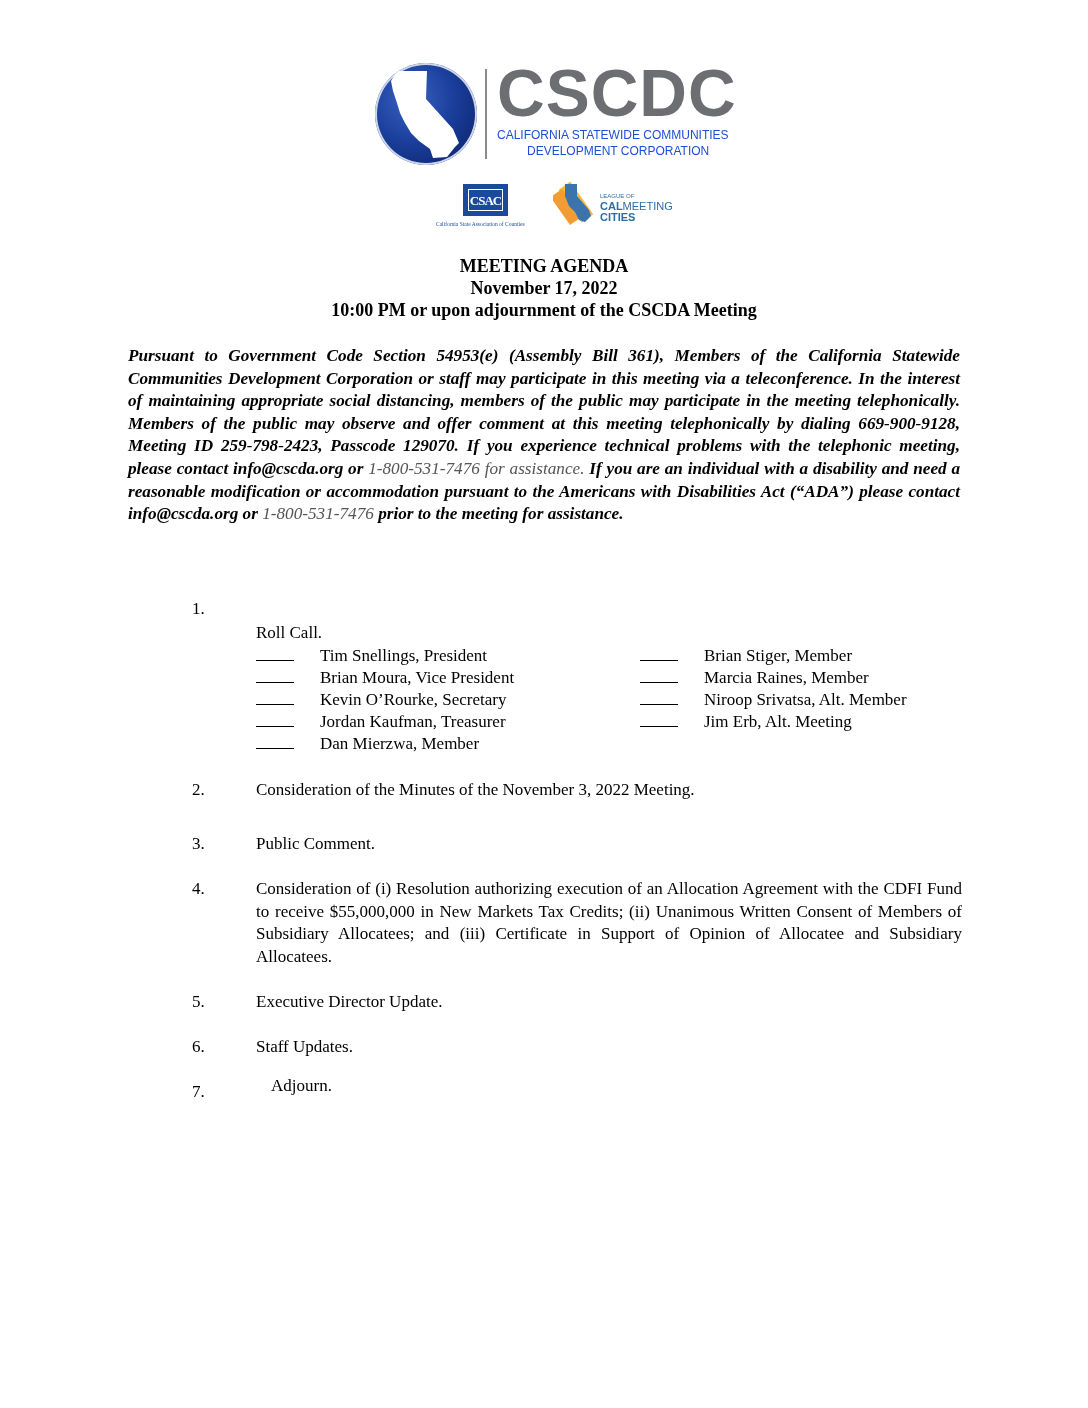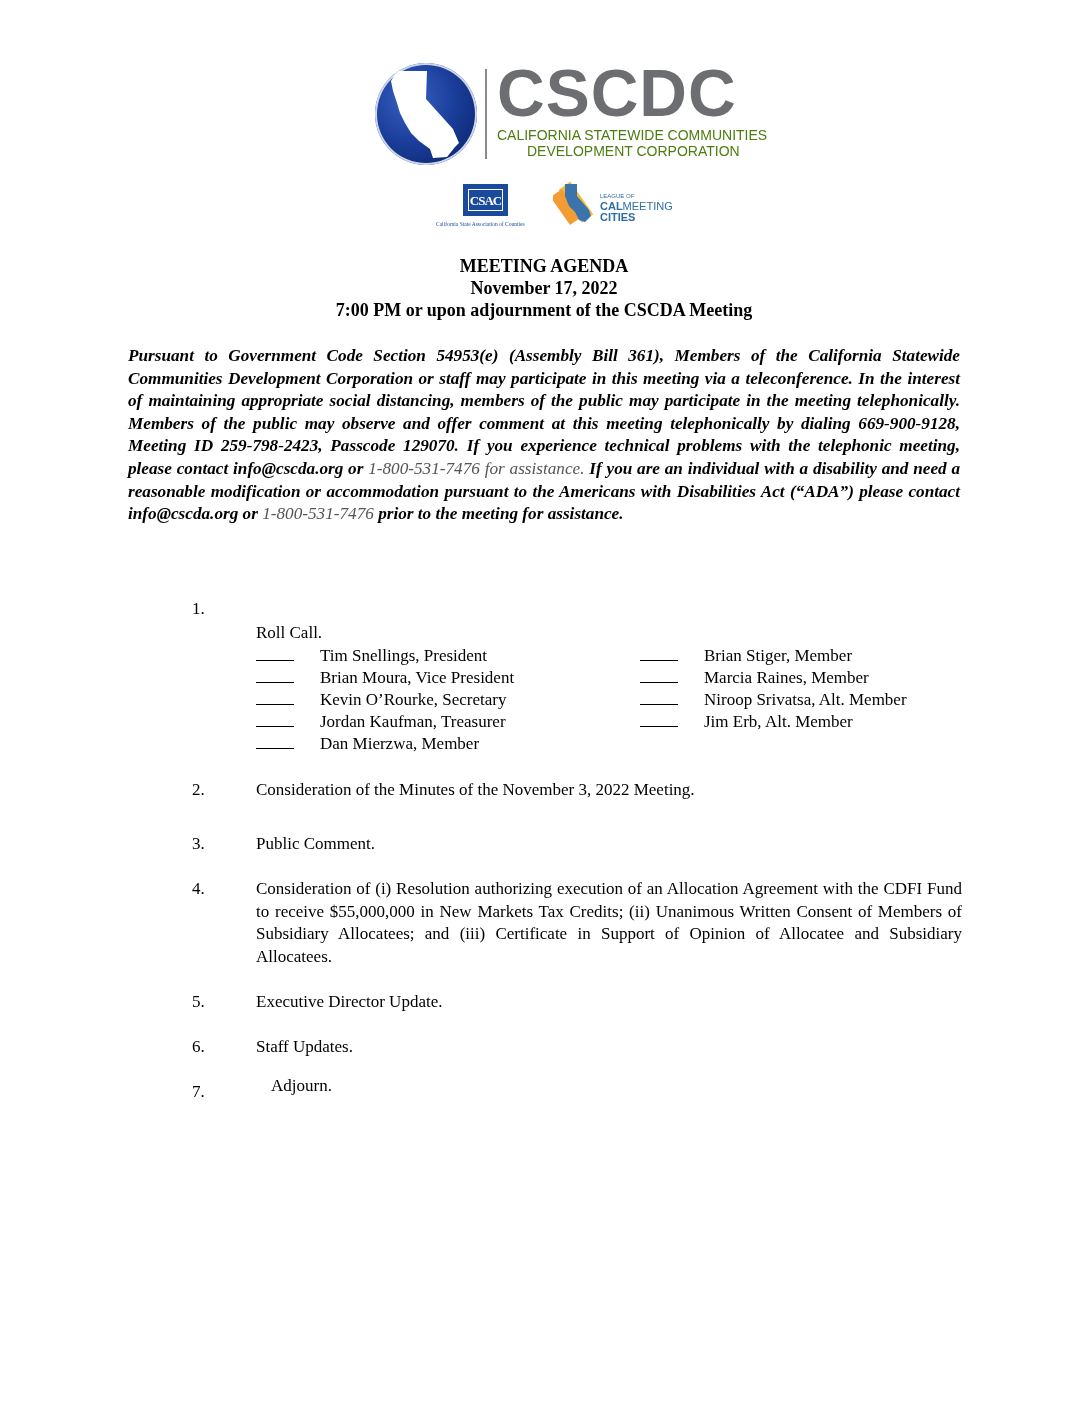--- a/index.html
+++ b/index.html
@@ -17,21 +17,21 @@
       overflow: hidden;
     }
     .logo-circle svg { position: absolute; left: 0; top: 0; }
     .logo-divider { left: 485px; top: 69px; width: 2px; height: 90px; background: #8a8a8a; }
     .logo-wordmark {
       left: 497px; top: 60px; font-family: "Liberation Sans", "DejaVu Sans", sans-serif;
       font-size: 66px; font-weight: 700; color: #6d6e71; letter-spacing: 1px; line-height: 66px;
     }
     .logo-sub {
       left: 497px; font-family: "Liberation Sans", "DejaVu Sans", sans-serif;
-      font-size: 14px; color: #4d7c0f; line-height: 15px; white-space: nowrap;
+      font-size: 12px; color: #1d4ed8; line-height: 15px; white-space: nowrap;
     }
 
     
     .csac-box {
       left: 463px; top: 184px; width: 45px; height: 32px; background: #1a4a9c;
       border: 2px solid #1a4a9c; box-sizing: border-box;
     }
     .csac-inner {
       position: absolute; left: 3px; top: 3px; right: 3px; bottom: 3px; border: 1px solid #fff;
       color: #fff; font-size: 13px; font-weight: 700; text-align: center; line-height: 22px;
@@ -86,21 +86,21 @@
     <rect x="6" y="10" width="14" height="34" fill="#f39c33" transform="rotate(-35 13 27)"></rect>
     <path d="M12 4 L24 4 L24 16 L36 30 L38 36 L32 42 L26 40 L22 32 L16 26 L12 16 Z" fill="#3b73ad"></path>
   </svg>
 </div>
 <div class="abs league-text" style="top:193px; font-size:6px;">LEAGUE OF</div>
 <div class="abs league-text" style="top:200px; font-size:11px; font-weight:700;"><span style="color:#2e6da4;">CAL</span><span style="font-weight:400;">MEETING</span></div>
 <div class="abs league-text" style="top:211px; font-size:11px; font-weight:700;">CITIES</div>
 
 <div class="abs title-line" style="top:255px;">MEETING AGENDA</div>
 <div class="abs title-line" style="top:277px;">November 17, 2022</div>
-<div class="abs title-line" style="top:299px;">7:00 PM or upon adjournment of the CSCDA Meeting</div>
+<div class="abs title-line" style="top:299px;">10:00 PM or upon adjournment of the CSCDA Meeting</div>
 
 <div class="abs notice">
   <span>Pursuant to Government Code Section 54953(e) (Assembly Bill 361), Members of the California Statewide Communities Development Corporation or staff may participate in this meeting via a teleconference.  In the interest of maintaining appropriate social distancing, members of the public may participate in the meeting telephonically. Members of the public may observe and offer comment at this meeting telephonically by dialing 669-900-9128, Meeting ID 259-798-2423, Passcode 129070.  If you experience technical problems with the telephonic meeting, please contact info@cscda.org or </span><span class="light">1-800-531-7476 for assistance.</span><span> If you are an individual with a disability and need a reasonable modification or accommodation pursuant to the Americans with Disabilities Act (“ADA”) please contact info@cscda.org or </span><span class="light">1-800-531-7476</span><span> prior to the meeting for assistance.</span>
 </div>
 
 <div class="abs item-num" style="top:598px;">1.</div>
 <div class="abs item-text" style="top:622px;">Roll Call.</div>
 
 <div class="abs roll-row" style="left:256px; top:645px; width:360px;">
   <span class="blank"></span>
@@ -130,21 +130,21 @@
 <div class="abs roll-row" style="left:640px; top:667px; width:320px;">
   <span class="blank"></span>
   <span class="roll-name" style="left:64px;">Marcia Raines, Member</span>
 </div>
 <div class="abs roll-row" style="left:640px; top:689px; width:320px;">
   <span class="blank"></span>
   <span class="roll-name" style="left:64px;">Niroop Srivatsa, Alt. Member</span>
 </div>
 <div class="abs roll-row" style="left:640px; top:711px; width:320px;">
   <span class="blank"></span>
-  <span class="roll-name" style="left:64px;">Jim Erb, Alt. Member</span>
+  <span class="roll-name" style="left:64px;">Jim Erb, Alt. Meeting</span>
 </div>
 
 <div class="abs item-num" style="top:779px;">2.</div>
 <div class="abs item-text" style="top:779px;">Consideration of the Minutes of the November 3, 2022 Meeting.</div>
 
 <div class="abs item-num" style="top:833px;">3.</div>
 <div class="abs item-text" style="top:833px;">Public Comment.</div>
 
 <div class="abs item-num" style="top:878px;">4.</div>
 <div class="abs item-text" style="top:878px;">Consideration of (i) Resolution authorizing execution of an Allocation Agreement with the CDFI Fund to receive $55,000,000 in New Markets Tax Credits; (ii) Unanimous  Written Consent of Members of Subsidiary Allocatees; and (iii) Certificate in Support of Opinion of Allocatee and Subsidiary Allocatees.</div>

